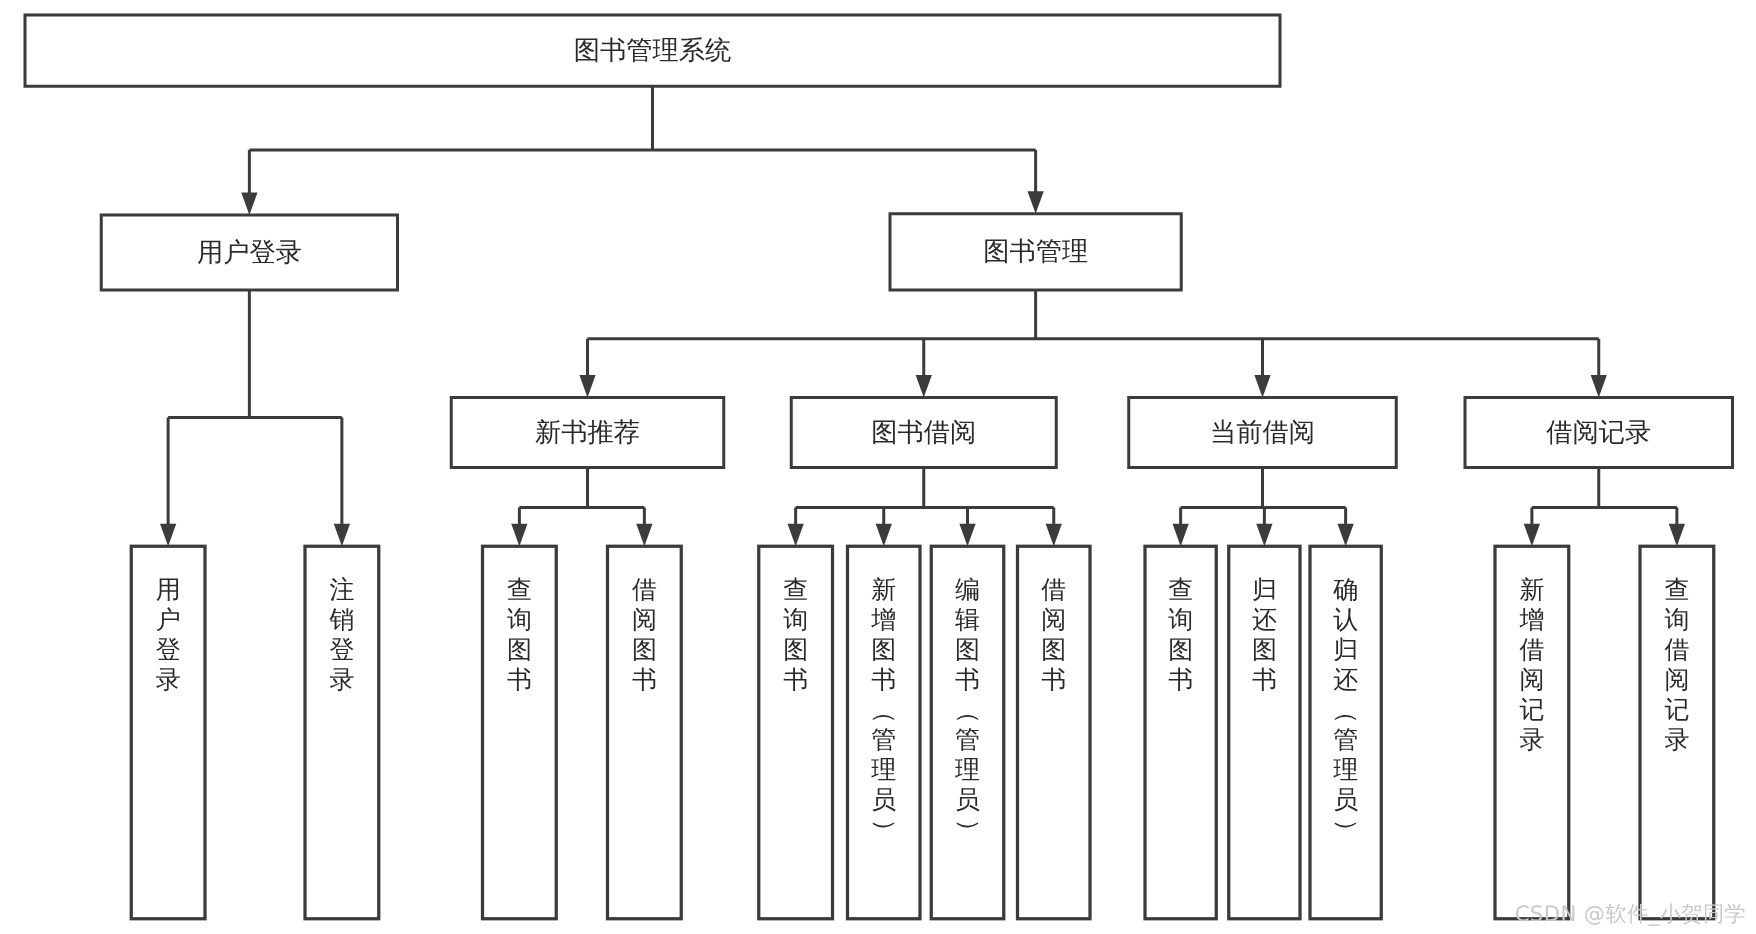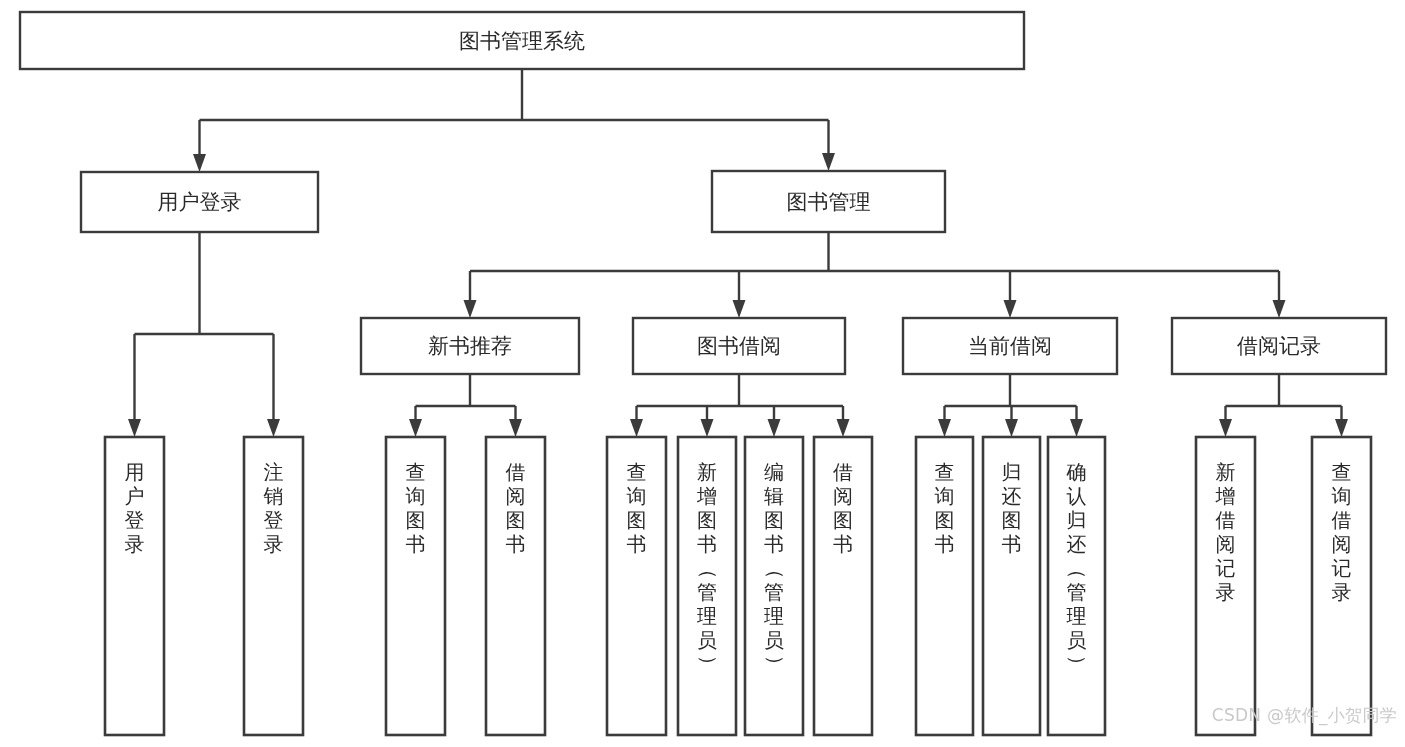--- a/index.html
+++ b/index.html
@@ -52,21 +52,21 @@
     font-size: 21px;
     text-anchor: middle;
     dominant-baseline: middle;
   }
   .node-label.vertical {
     font-size: 20px;
   }
   .watermark-text {
     position: absolute;
     right: 8px;
-    bottom: 20px;
+    bottom: 4px;
     color: #c9c9c9;
     font-size: 17px;
     font-family: "DejaVu Sans", "Liberation Sans", sans-serif;
     white-space: nowrap;
     letter-spacing: 0.3px;
     user-select: none;
   }
 </style>
 </head>
 <body>

